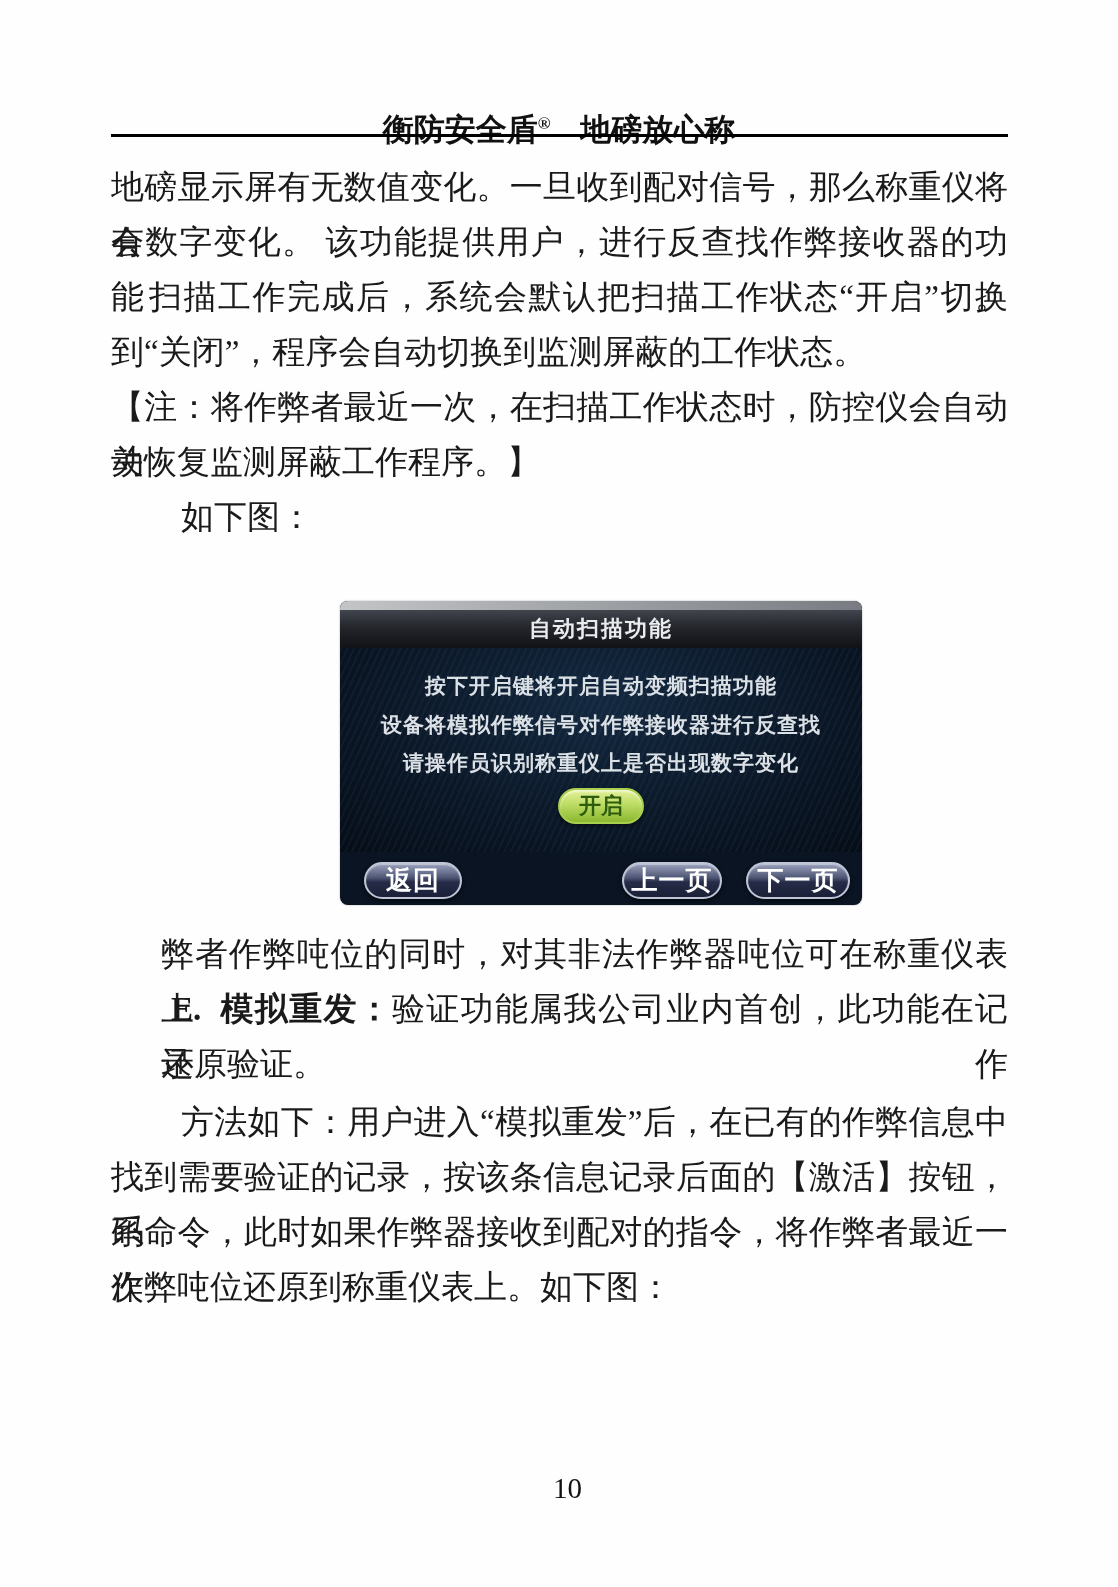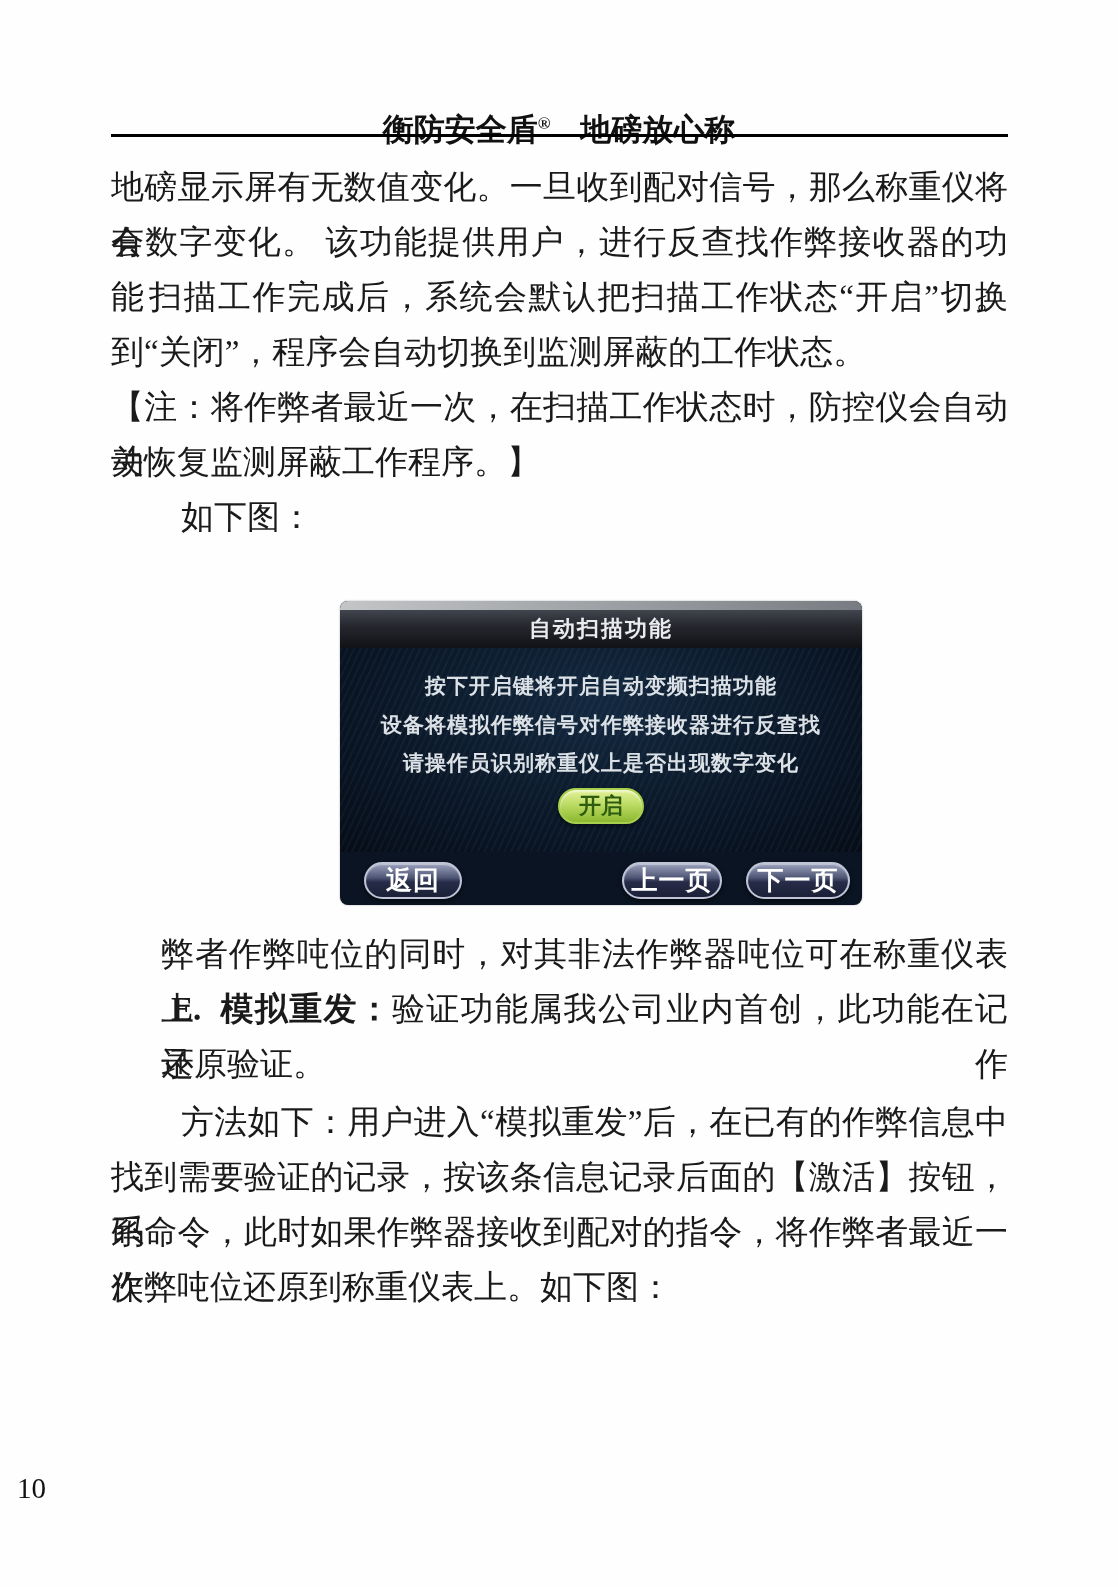--- a/index.html
+++ b/index.html
@@ -72,21 +72,21 @@
     border:2px solid #bfc5d7; box-shadow:0 2px 4px rgba(0,0,0,.6), inset 0 1px 1px rgba(255,255,255,.4);
     display:flex; align-items:center; justify-content:center;
     color:#ffffff; font-size:26px; font-weight:bold; letter-spacing:1px; z-index:2;
   }
   .btn-back { left:24px;  width:98px; }
   .btn-prev { left:282px; width:100px; }
   .btn-next { left:406px; width:104px; }
   
   .page-number {
     position:absolute; top:1472px; left:0; width:100%;
-    text-align:left; font-size:29px; color:#111;padding-left:17px;
+    text-align:center; font-size:29px; color:#111;padding-left:17px;
   }
 </style>
 </head>
 <body>
 
 <div class="page">
 
   <div class="doc-header">
     <span>衡防安全盾</span><sup>®</sup><span class="product">地磅放心称</span>
   </div>

